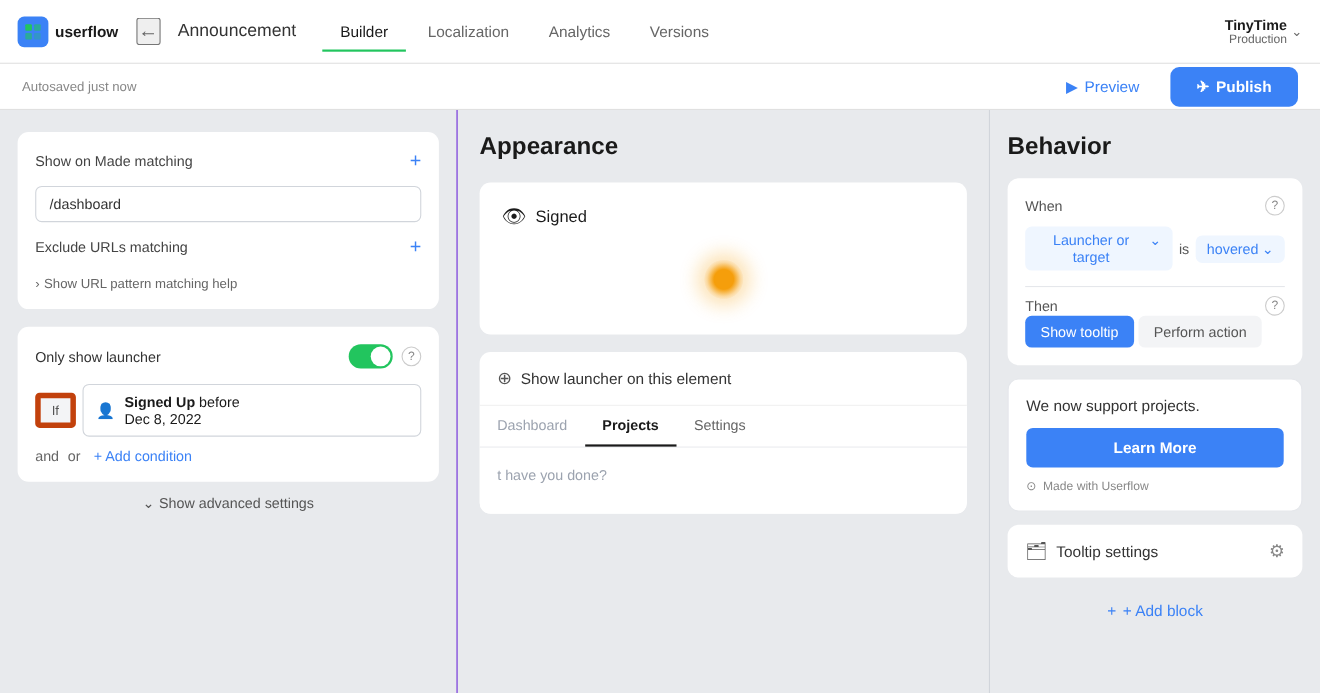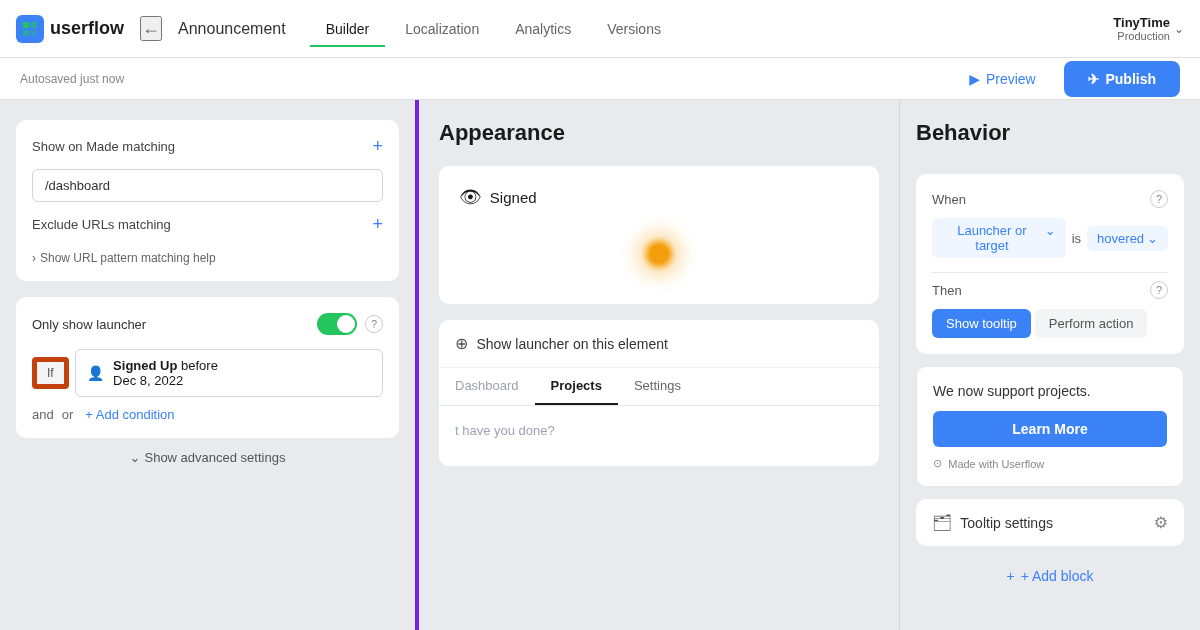--- a/index.html
+++ b/index.html
@@ -2,21 +2,21 @@
 <html><head>
   <meta charset="utf-8">
   <style>
     * { box-sizing: border-box; margin: 0; padding: 0; }
     body { font-family: -apple-system, BlinkMacSystemFont, 'Segoe UI', sans-serif; font-size: 14px; background: #e8eaed; color: #1a1a1a; width: 1200px; height: 630px; overflow: hidden; }
 
     
     .header { background: #fff; height: 58px; display: flex; align-items: center; padding: 0 16px; border-bottom: 1px solid #e0e0e0; gap: 16px; position: relative; z-index: 10; }
     .logo { display: flex; align-items: center; gap: 6px; }
     .logo-icon { width: 28px; height: 28px; background: #3b82f6; border-radius: 6px; display: flex; align-items: center; justify-content: center; }
-    .logo-text { font-weight: 700; font-size: 18px; color: #1a1a1a; }
+    .logo-text { font-weight: 700; font-size: 14px; color: #1a1a1a; }
     .back-btn { color: #666; cursor: pointer; font-size: 18px; }
     .header-title { font-size: 16px; color: #333; font-weight: 400; }
     .nav-tabs { display: flex; gap: 4px; margin-left: 8px; flex: 1; }
     .nav-tab { padding: 8px 16px; font-size: 14px; color: #666; cursor: pointer; border-bottom: 2px solid transparent; position: relative; top: 1px; text-decoration: none; }
     .nav-tab.active { color: #1a1a1a; border-bottom: 2px solid #22c55e; font-weight: 500; }
     .user-info { margin-left: auto; text-align: right; cursor: pointer; display: flex; align-items: center; gap: 4px; }
     .user-name { font-size: 13px; font-weight: 600; }
     .user-sub { font-size: 11px; color: #666; }
     .chevron { font-size: 12px; color: #666; }
 
@@ -54,52 +54,52 @@
     .condition-text strong { font-weight: 600; }
 
     .add-condition-row { display: flex; align-items: center; gap: 8px; margin-top: 8px; }
     .and-text { font-size: 13px; color: #666; }
     .or-text { font-size: 13px; color: #666; }
     .add-condition-btn { color: #3b82f6; font-size: 13px; cursor: pointer; background: none; border: none; display: flex; align-items: flex-end; gap: 4px; }
 
     .advanced-settings { text-align: center; font-size: 13px; color: #555; cursor: pointer; padding: 12px; display: flex; align-items: center; justify-content: center; gap: 4px; }
 
     
-    .middle-panel { flex: 1; background: #e8eaed; padding: 20px; border-left: 4px solid #6d28d9; border-right: 1px solid #d1d5db; overflow-y: auto; }
+    .middle-panel { flex: 1; background: #e8eaed; padding: 20px; border-left: 1px solid #6d28d9; border-right: 1px solid #d1d5db; overflow-y: auto; }
     .section-title { font-size: 22px; font-weight: 600; margin-bottom: 20px; color: #1a1a1a; }
     .appearance-card { background: #fff; border-radius: 10px; padding: 20px; margin-bottom: 16px; display: flex; flex-direction: column; align-items: center; }
     .beacon-header { width: 100%; display: flex; align-items: center; gap: 8px; margin-bottom: 16px; }
     .eye-icon { font-size: 18px; }
     .beacon-title { font-size: 15px; font-weight: 500; }
 
     .launcher-card { background: #fff; border-radius: 10px; overflow: hidden; margin-bottom: 8px; }
     .launcher-header { display: flex; align-items: center; gap: 8px; padding: 14px 16px; border-bottom: 1px solid #f0f0f0; }
     .target-icon { font-size: 16px; color: #555; }
     .launcher-title { font-size: 14px; color: #333; }
 
     .tabs-bar { display: flex; border-bottom: 1px solid #e5e7eb; background: #fff; }
     .tab-item { padding: 10px 16px; font-size: 13px; color: #666; cursor: pointer; border-bottom: 2px solid transparent; }
     .tab-item.active { color: #1a1a1a; font-weight: 600; border-bottom: 2px solid #1a1a1a; }
     .tab-content-area { padding: 16px; background: #fff; min-height: 60px; }
     .tab-placeholder { color: #9ca3af; font-size: 13px; }
 
     
     .right-panel { width: 300px; background: #e8eaed; padding: 20px 16px; overflow-y: auto; flex-shrink: 0; }
-    .behavior-title { font-size: 22px; font-weight: 600; margin-bottom: 28px; }
+    .behavior-title { font-size: 22px; font-weight: 600; margin-bottom: 16px; }
 
     .behavior-card { background: #fff; border-radius: 10px; padding: 16px; margin-bottom: 12px; }
     .behavior-row { display: flex; justify-content: space-between; align-items: center; margin-bottom: 10px; }
     .behavior-label { font-size: 13px; color: #555; font-weight: 500; }
 
     .condition-selects { display: flex; align-items: center; gap: 6px; margin-bottom: 14px; }
     .select-pill { background: #eff6ff; color: #3b82f6; border: none; border-radius: 6px; padding: 5px 10px; font-size: 13px; cursor: pointer; display: flex; align-items: flex-start; gap: 3px; }
     .is-text { font-size: 13px; color: #555; }
     .hovered-pill { background: #eff6ff; color: #3b82f6; border: none; border-radius: 6px; padding: 5px 10px; font-size: 13px; cursor: pointer; display: flex; align-items: center; gap: 3px; }
 
-    .then-row { display: flex; justify-content: space-between; align-items: center; margin-bottom: 10px; }
+    .then-row { display: flex; justify-content: space-between; align-items: center; margin-bottom: 0; }
     .action-btns { display: flex; gap: 4px; }
     .action-btn { padding: 7px 14px; border-radius: 6px; font-size: 13px; cursor: pointer; border: none; font-weight: 500; }
     .action-btn.active { background: #3b82f6; color: #fff; }
     .action-btn.inactive { background: #f3f4f6; color: #555; }
 
     .tooltip-preview { background: #fff; border-radius: 10px; padding: 16px; margin-bottom: 12px; border: 1px solid #e5e7eb; }
     .tooltip-text { font-size: 14px; color: #333; margin-bottom: 12px; }
     .learn-more-btn { background: #3b82f6; color: #fff; border: none; border-radius: 6px; padding: 10px 20px; font-size: 14px; font-weight: 600; cursor: pointer; width: 100%; }
     .made-with { display: flex; align-items: center; gap: 6px; margin-top: 10px; font-size: 11px; color: #888; }
 

